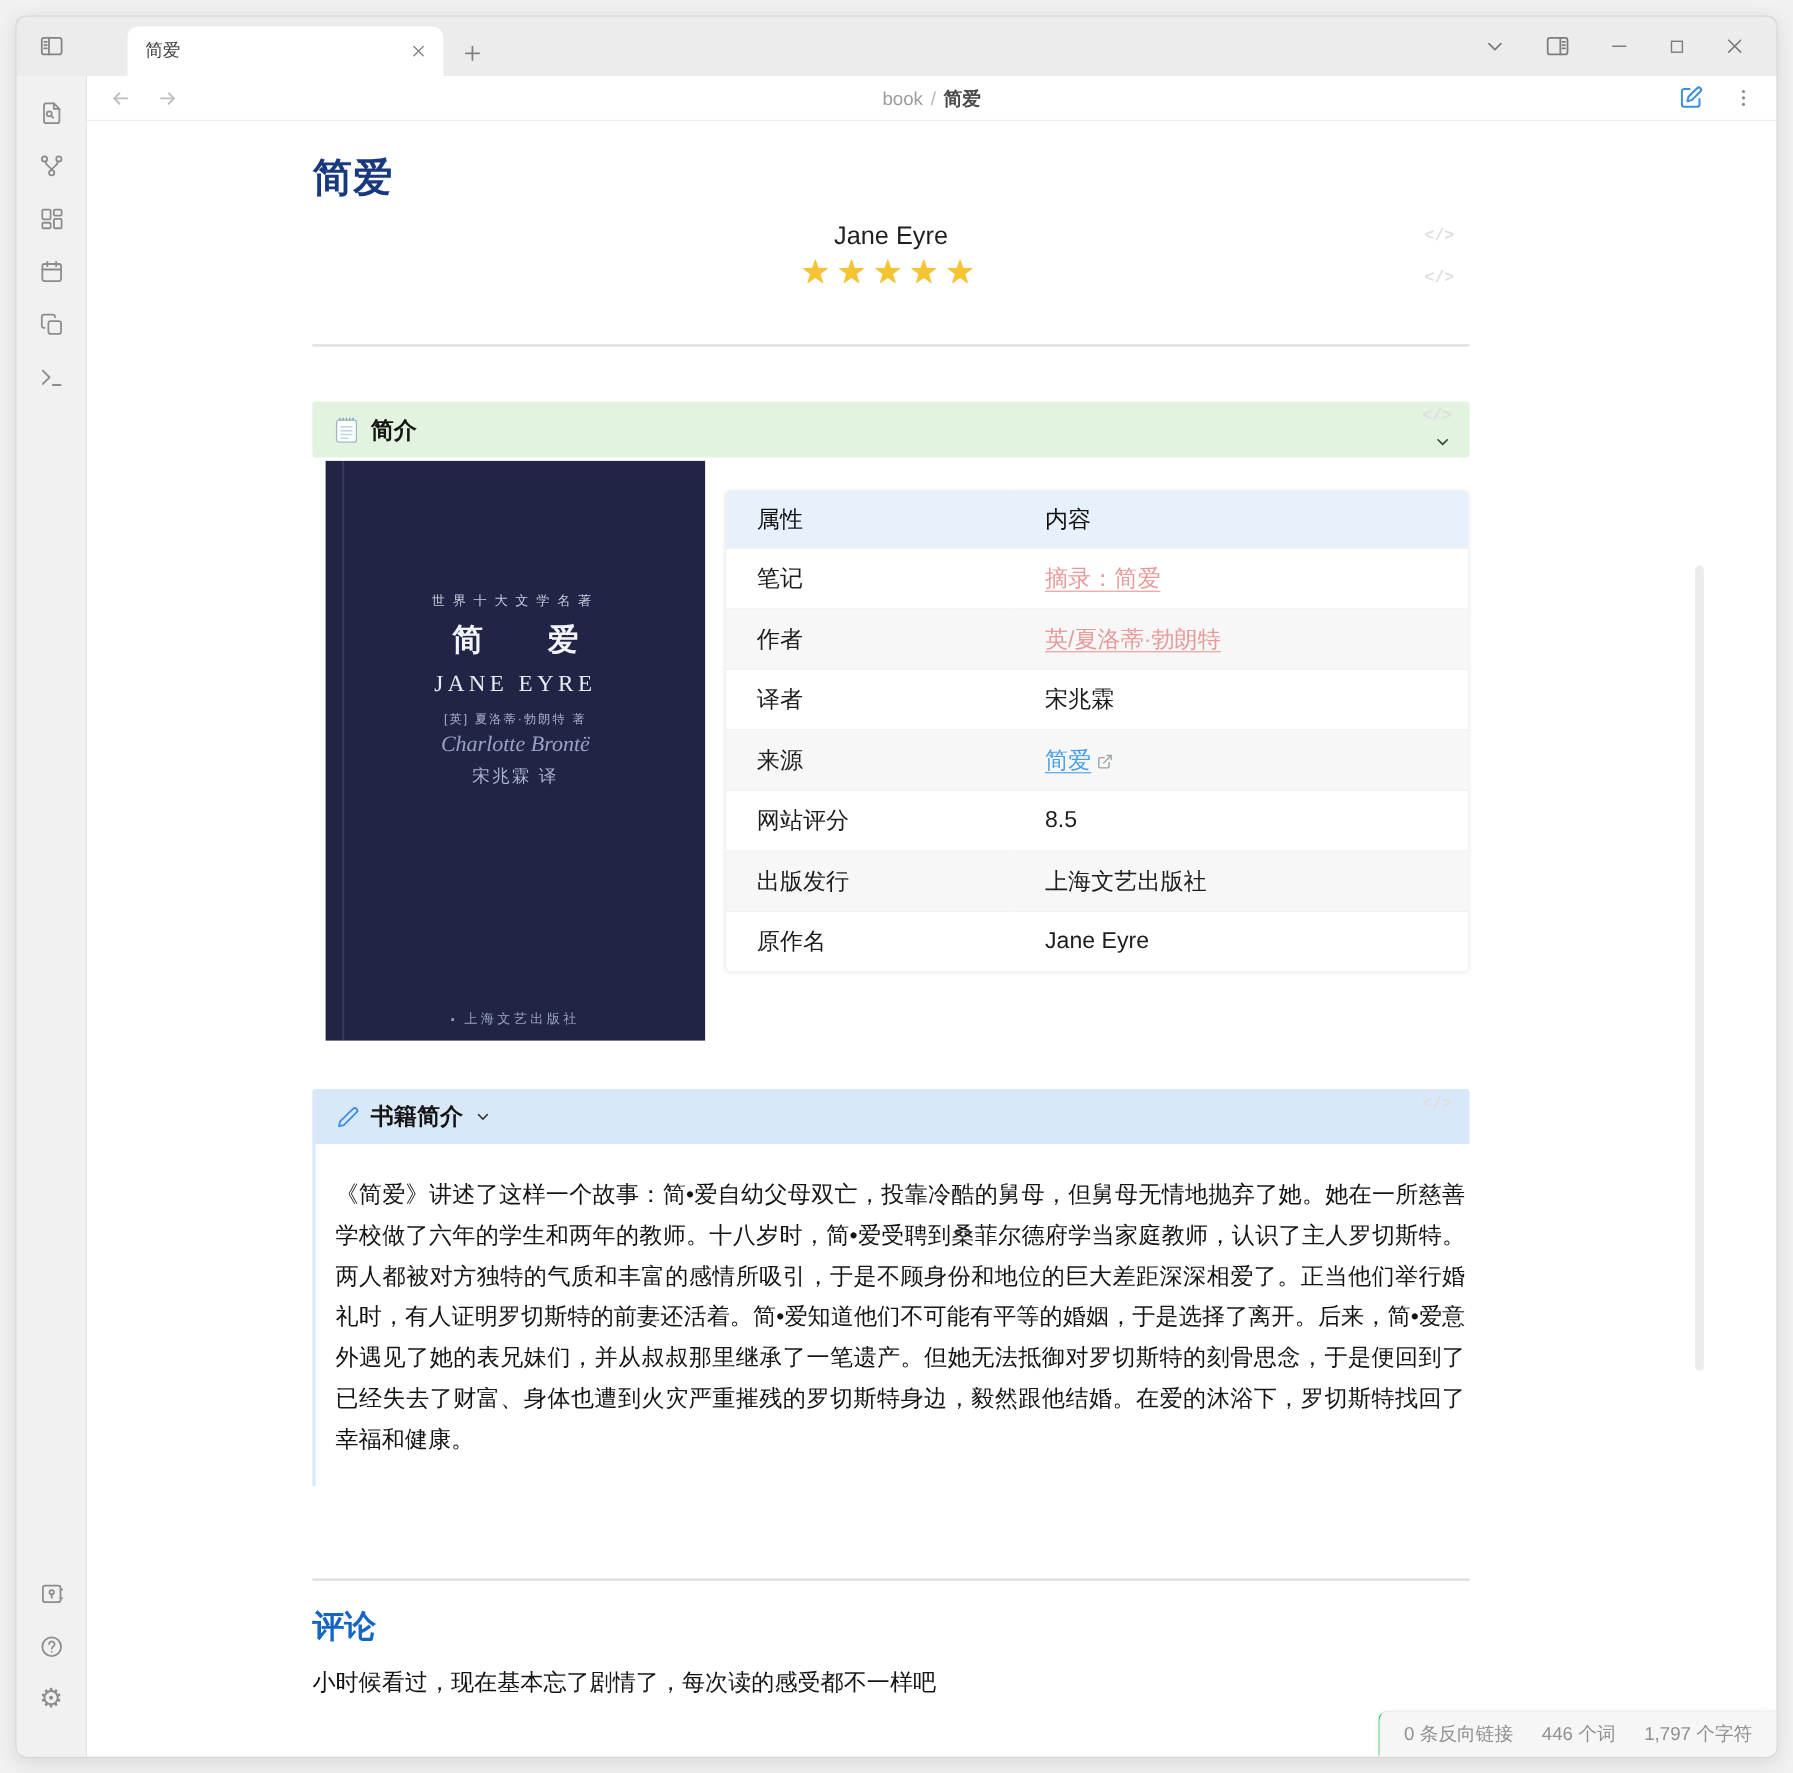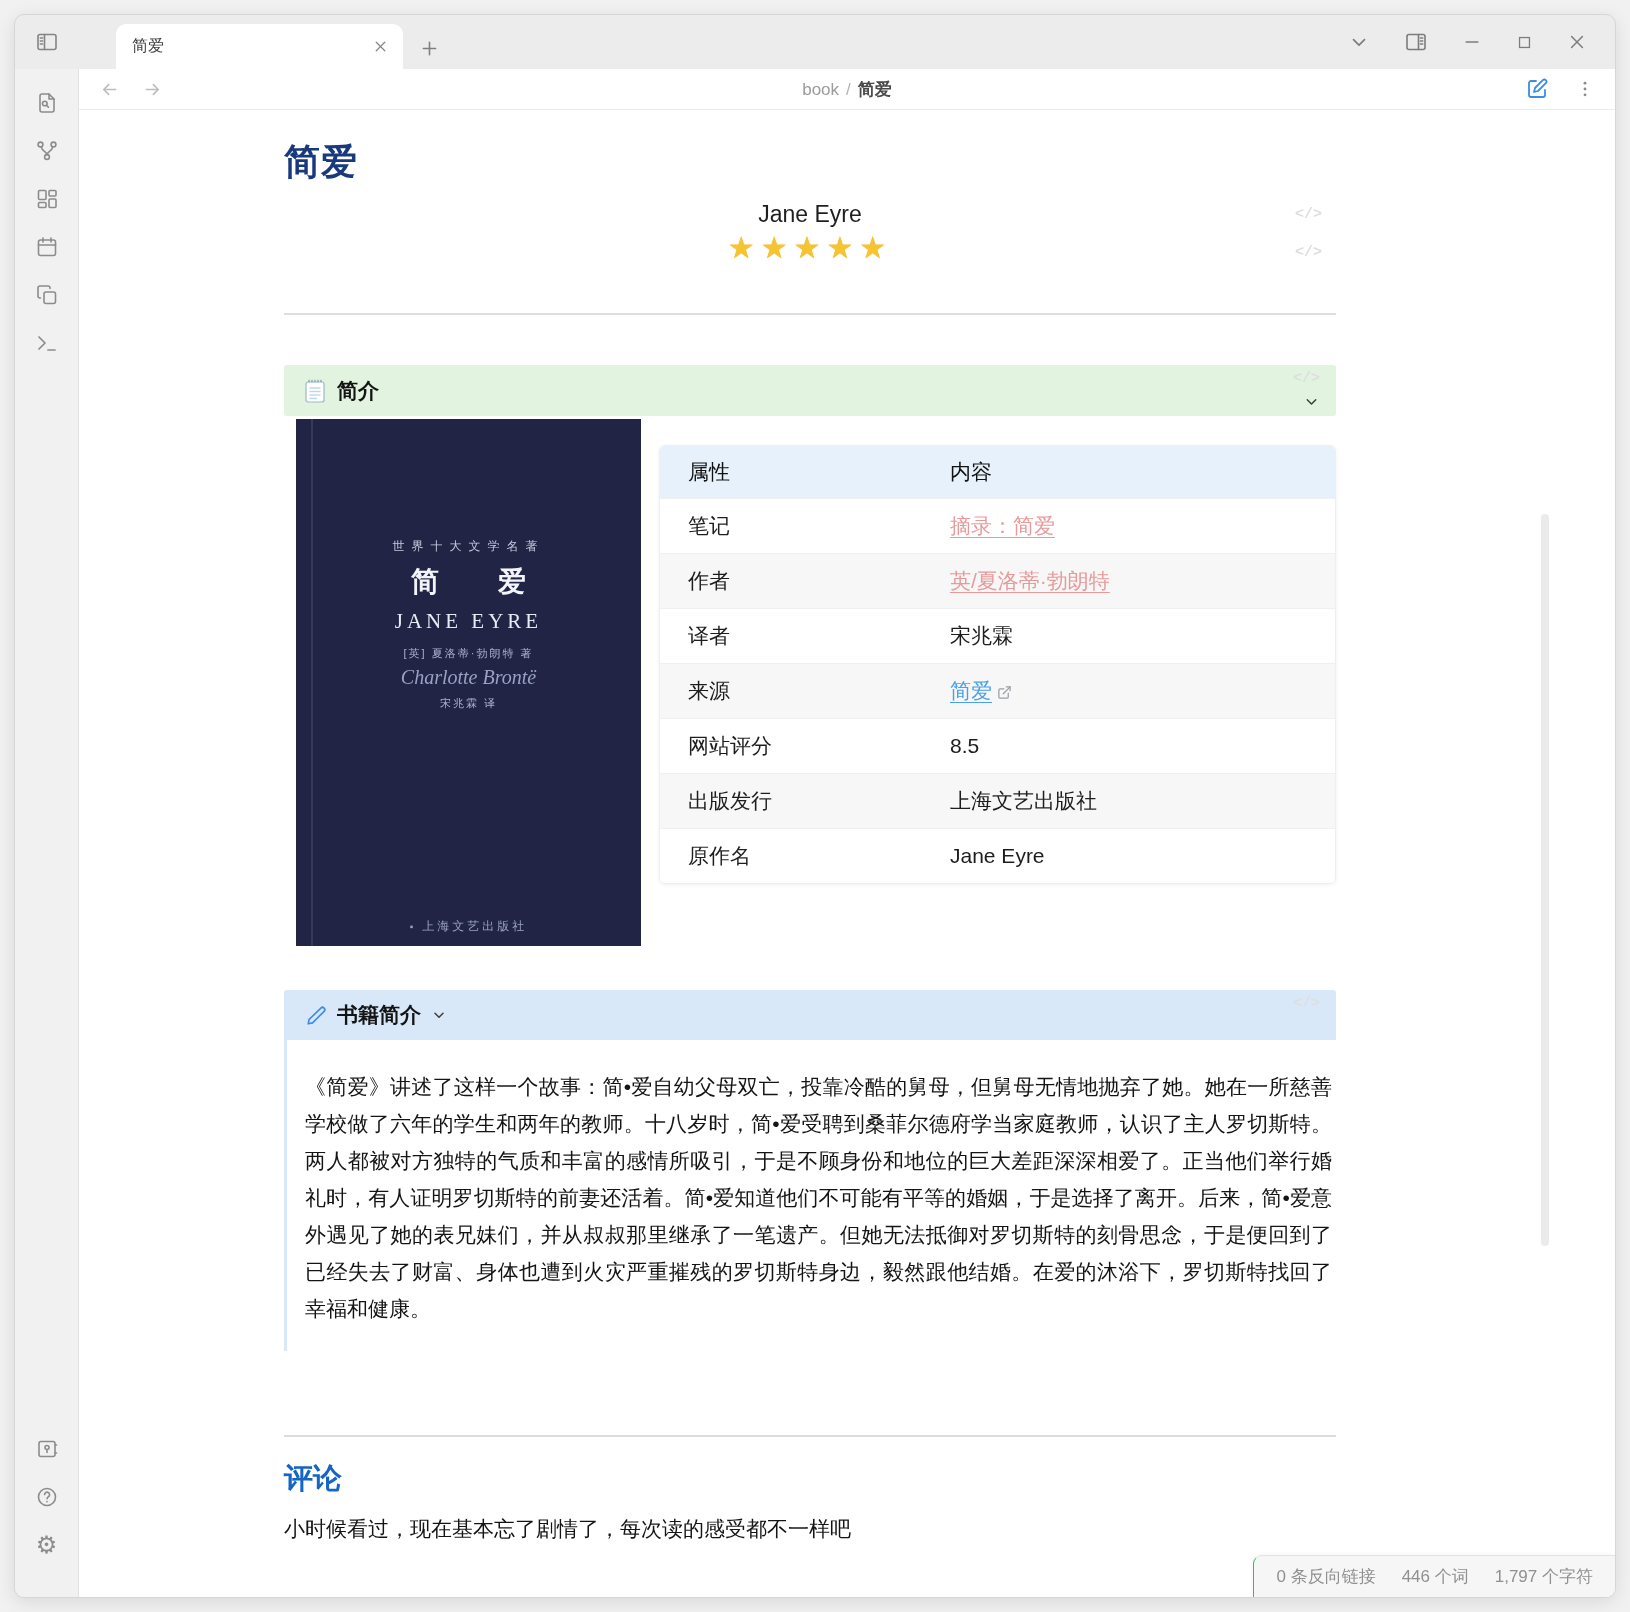--- a/index.html
+++ b/index.html
@@ -87,21 +87,21 @@
     background:#212445; position:relative; color:#dfe3f0;
     text-align:center; overflow:hidden;
   }
   .cover::after { content:""; position:absolute; left:15px; top:0; bottom:0; width:2px; background:rgba(255,255,255,.10); }
   .cover-series { margin-top:119px; font-size:12px; letter-spacing:7px; color:#c3c9dd; }
   .cover-title { margin-top:8px; font-size:28px; font-weight:700; color:#f2f4fa; }
   .cover-title span { display:inline-block; letter-spacing:2.1em; margin-right:-2.1em; }
   .cover-entitle { margin-top:8px; font-family:"Liberation Serif","DejaVu Serif",serif; font-size:21px; letter-spacing:4px; color:#e8eaf4; }
   .cover-author { margin-top:12px; font-size:11px; letter-spacing:2px; color:#aab2cc; }
   .cover-author-en { margin-top:5px; font-family:"Liberation Serif","DejaVu Serif",serif; font-style:italic; font-size:20px; color:#99a2c2; }
-  .cover-translator { margin-top:7px; font-size:11px; letter-spacing:2px; color:#aab2cc; }
+  .cover-translator { margin-top:7px; font-size:16px; letter-spacing:2px; color:#aab2cc; }
   .cover-publisher { position:absolute; bottom:11px; left:0; right:0; font-size:12px; letter-spacing:3px; color:#98a1c0; }
   .cover-publisher::before { content:"▪ "; font-size:10px; }
   
   .prop-table-wrap {
     flex:1; margin-top:26px; align-self:flex-start;
     border:1px solid #efefef; border-radius:6px; overflow:hidden;
     box-shadow:0 1px 4px rgba(0,0,0,.06);
   }
   table.prop { width:100%; border-collapse:collapse; font-size:21px; }
   table.prop th {

